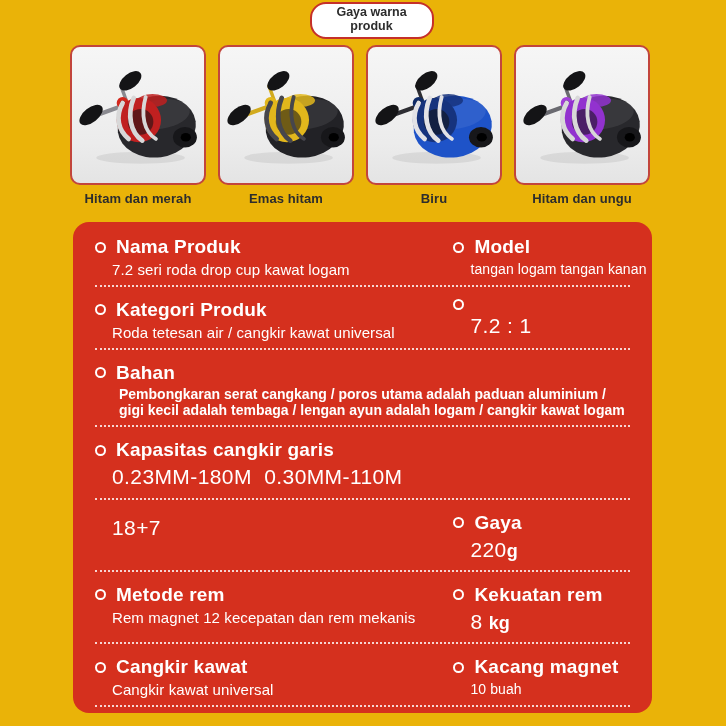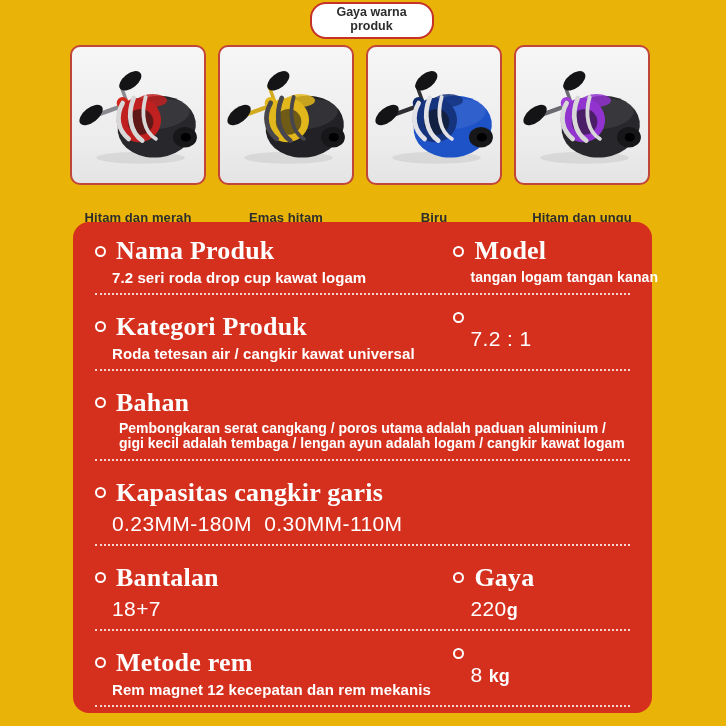--- a/index.html
+++ b/index.html
@@ -20,21 +20,21 @@
   .cards{position:absolute;top:45px;left:70px;display:flex;gap:12px;}
   .product{width:136px;}
   .thumb{
     box-sizing:border-box;width:136px;height:140px;
     border:2px solid var(--card-border,#c2453c);border-radius:10px;
     background:linear-gradient(180deg,#f6f6f6 0%,#ececec 70%,#e4e4e4 100%);
     display:flex;align-items:center;justify-content:center;overflow:hidden;
   }
   .thumb svg{width:128px;height:124px;}
   .plabel{
-    margin-top:25px;text-align:center;font-size:13px;font-weight:700;
+    margin-top:6px;text-align:center;font-size:13px;font-weight:700;
     color:var(--text-dark,#2d2d2d);letter-spacing:.1px;white-space:nowrap;
   }
   
   .panel{
     position:absolute;left:73px;top:222px;width:579px;height:491px;
     box-sizing:border-box;background:var(--panel-red,#d5301e);
     border-radius:16px;padding:8px 22px 6px;
     display:flex;flex-direction:column;justify-content:space-between;
     color:var(--panel-text,#ffffff);
   }
@@ -42,23 +42,23 @@
     display:grid;grid-template-columns:67% 33%;
     border-bottom:2px dotted rgba(255,255,255,.8);
     padding:6px 0 7px;
   }
   .spec-row.full{grid-template-columns:1fr;}
   .title-line{display:flex;align-items:center;}
   .bullet{
     display:inline-block;width:7px;height:7px;border:2px solid #fff;
     border-radius:50%;margin-right:10px;flex:0 0 auto;
   }
-  .title{font-size:26px;font-weight:700;letter-spacing:.2px;white-space:nowrap;font-family:Liberation Serif, serif;}
+  .title{font-size:19px;font-weight:700;letter-spacing:.2px;white-space:nowrap;}
   .value{margin:3px 0 0 17px;white-space:pre;color:#fff;}
-  .v-text{font-size:15px;font-weight:700;letter-spacing:.1px;}
+  .v-text{font-size:15px;font-weight:400;letter-spacing:.1px;}
   .cell-right .v-text{font-size:14px;}
   .v-big{font-size:21px;font-weight:400;letter-spacing:.4px;line-height:1.25;}
   .v-small{white-space:pre-wrap;font-size:14px;font-weight:700;line-height:1.12;margin-top:3px;margin-left:24px;}
   .unit{font-size:18px;font-weight:700;letter-spacing:0;}
 </style>
 </head>
 <body>
 
 <div class="page">
 
@@ -221,24 +221,20 @@
       <div class="title-line">
         <span class="bullet"></span>
         <span class="title">Kapasitas cangkir garis</span>
       </div>
       <div class="value v-big">0.23MM-180M  0.30MM-110M</div>
     </div>
 
   </div>
       <div class="spec-row">
     <div class="cell cell-left">
-      <div class="title-line">
-        <span class="bullet"></span>
-        <span class="title">Bantalan</span>
-      </div>
       <div class="value v-big">18+7</div>
     </div>
     <div class="cell cell-right">
       <div class="title-line">
         <span class="bullet"></span>
         <span class="title">Gaya</span>
       </div>
       <div class="value v-big">220<b class="unit">g</b></div>
     </div>
   </div>
@@ -246,19 +242,36 @@
     <div class="cell cell-left">
       <div class="title-line">
         <span class="bullet"></span>
         <span class="title">Metode rem</span>
       </div>
       <div class="value v-text">Rem magnet 12 kecepatan dan rem mekanis</div>
     </div>
     <div class="cell cell-right">
       <div class="title-line">
         <span class="bullet"></span>
+        <span class="title">Kekuatan rem</span>
       </div>
       <div class="value v-big">8 <b class="unit">kg</b></div>
     </div>
   </div>
+      <div class="spec-row">
+    <div class="cell cell-left">
+      <div class="title-line">
+        <span class="bullet"></span>
+        <span class="title">Cangkir kawat</span>
+      </div>
+      <div class="value v-text">Cangkir kawat universal</div>
+    </div>
+    <div class="cell cell-right">
+      <div class="title-line">
+        <span class="bullet"></span>
+        <span class="title">Kacang magnet</span>
+      </div>
+      <div class="value v-text">10 buah</div>
+    </div>
+  </div>
     </div>
 
 </div>
 
 </body></html>

